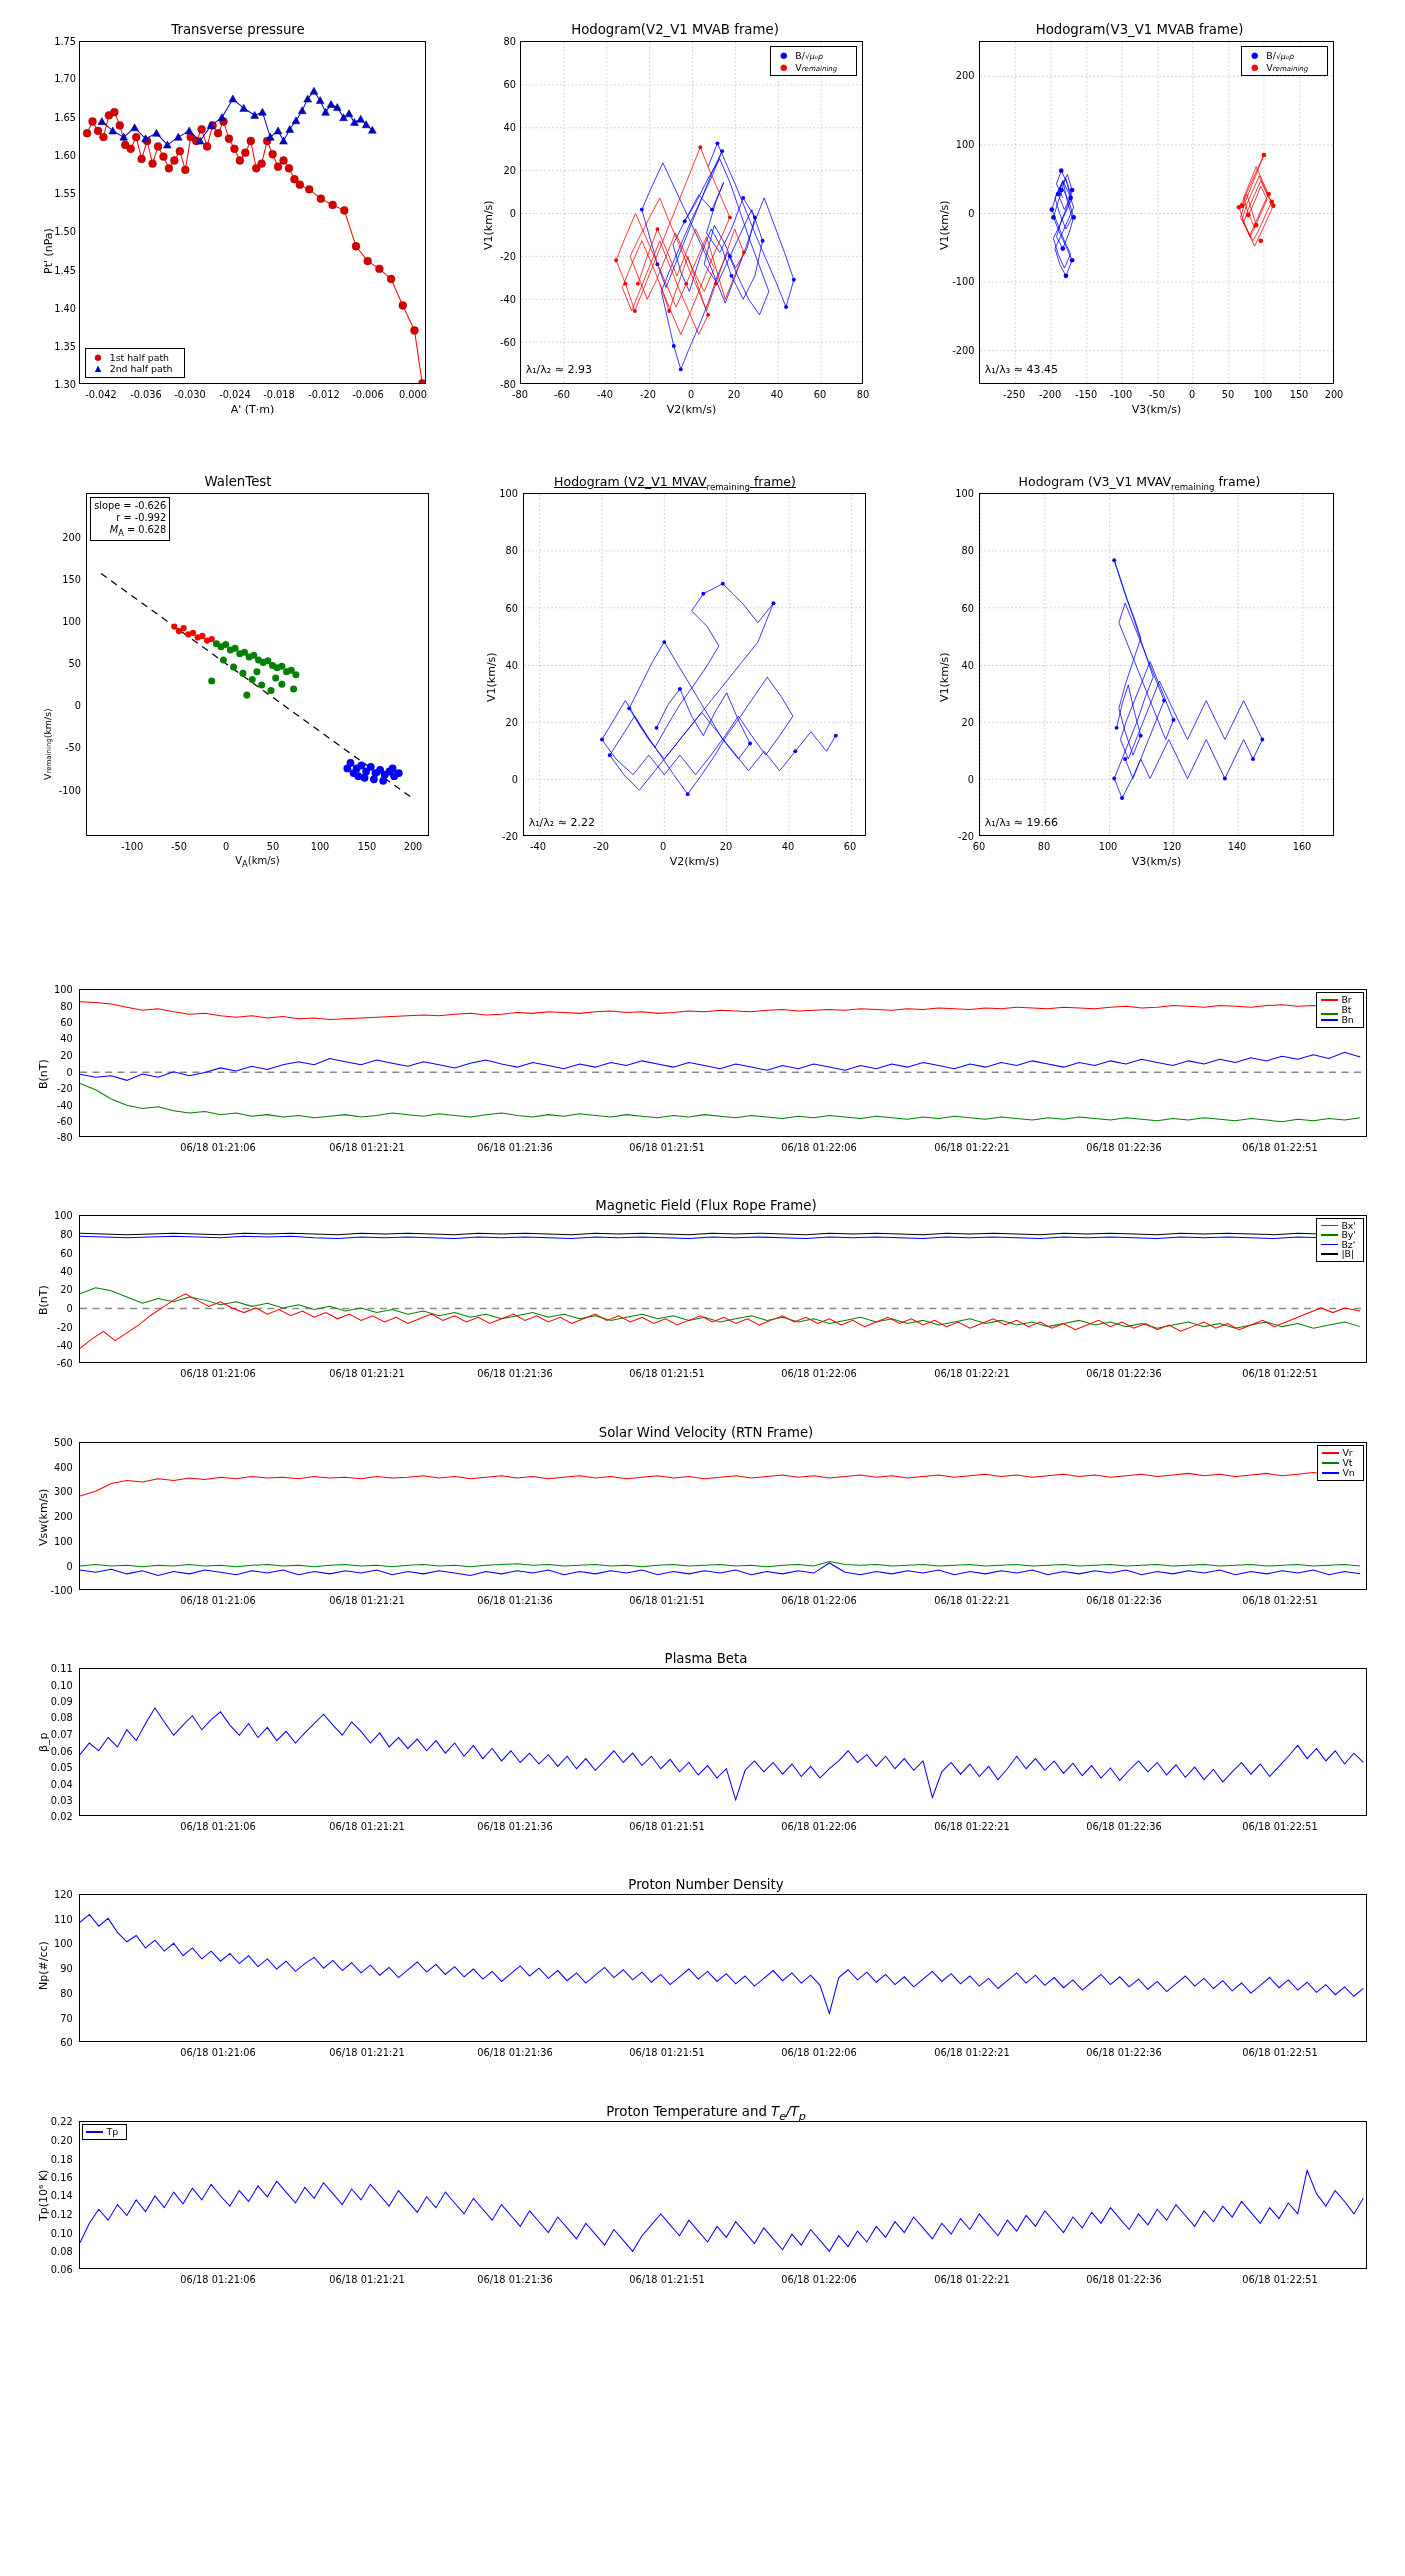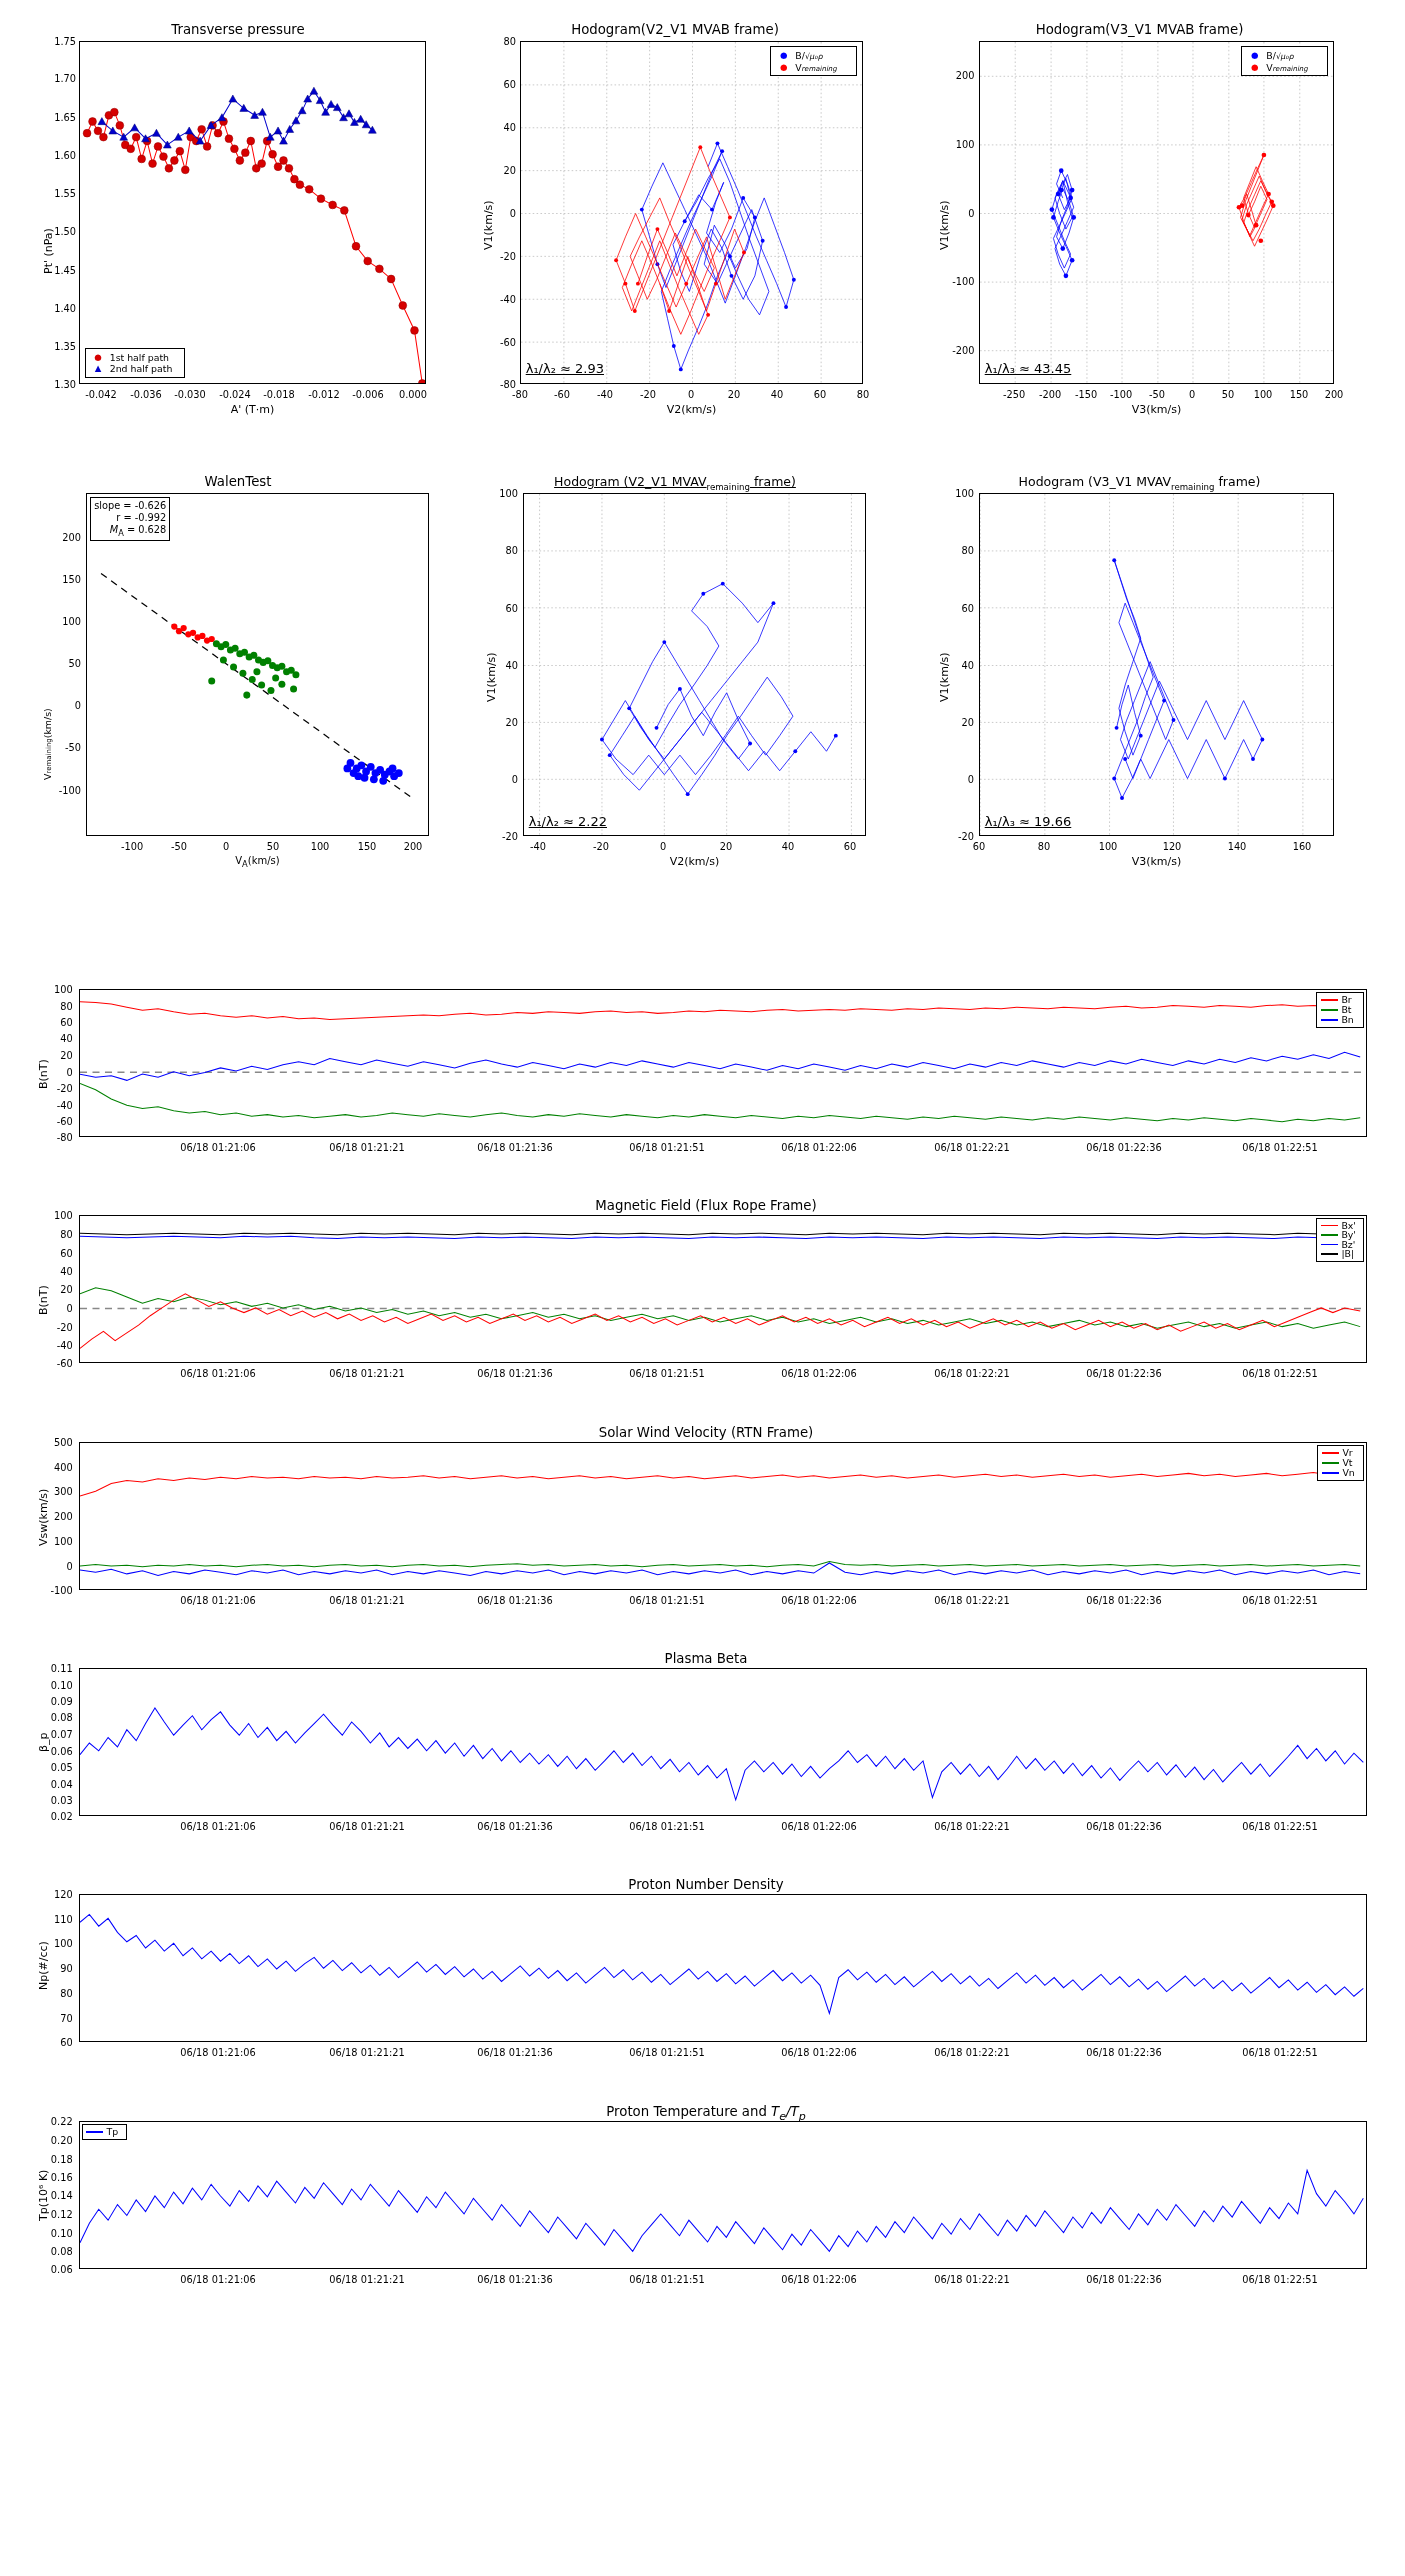--- a/index.html
+++ b/index.html
@@ -10,21 +10,21 @@
   .title{position:absolute;width:100%;text-align:center;font-size:13.3px;color:#000;}
   .ylabel{position:absolute;transform-origin:0 0;transform:rotate(-90deg);font-size:11px;white-space:nowrap;}
   .xlabel{position:absolute;width:100%;text-align:center;font-size:11px;}
   .tick{position:absolute;font-size:9.8px;color:#000;white-space:nowrap;}
   .tickx{transform:translateX(-50%);}
   .ticky{transform:translateY(-50%);text-align:right;}
   .legend{position:absolute;border:0.8px solid #000;background:#fff;font-size:9.4px;padding:2.3px 3.9px;box-sizing:border-box;}
   .legend .row{display:flex;align-items:center;gap:3.1px;height:11.7px;white-space:nowrap;}
   .legend .swatch{display:inline-block;width:17px;height:1.6px;}
   .legend .mk{display:inline-block;width:17px;text-align:center;font-size:8.6px;line-height:1;}
-  .annot{position:absolute;font-size:13px;text-decoration:underline;}
+  .annot{position:absolute;font-size:11px;}
   .boxannot{position:absolute;border:0.8px solid #000;background:#fff;font-size:9.8px;padding:1.6px 3.1px;line-height:1.25;}
   svg{display:block;}
 </style>
 </head>
 <body>
 
 <div class="page">
 
   <div class="panel" style="left:31px;top:15.6px;width:414px;height:406px;">
     <div class="title" style="top:6.2px;">Transverse pressure</div>
@@ -531,21 +531,21 @@
         <line x1="0" y1="105.6" x2="1650" y2="105.6" stroke="#888" stroke-width="2" stroke-dasharray="9,7"></line>
         <polyline fill="none" stroke="#ff0000" stroke-width="1.3" points="0,15 20,16 40,18 60,22 80,26 100,24 120,28 140,31 160,30 180,33 200,35 220,33 240,36 260,34 280,37 300,36 320,38 340,37 360,36 380,35 400,34 420,33 440,32 460,33 480,31 500,30 520,32 540,31 560,29 580,30 600,28 620,29 640,30 660,28 680,27 700,29 720,28 740,30 760,29 780,27 800,28 820,26 840,27 860,28 880,26 900,25 920,27 940,26 960,25 980,26 1000,24 1020,25 1040,26 1060,24 1080,25 1100,23 1120,24 1140,25 1160,23 1180,24 1200,22 1220,23 1240,24 1260,22 1280,23 1300,24 1320,22 1340,21 1360,23 1380,22 1400,20 1420,21 1440,22 1460,20 1480,21 1500,22 1520,20 1540,19 1560,21 1580,20 1600,21 1620,19 1640,20"></polyline>
         <polyline fill="none" stroke="#008000" stroke-width="1.3" points="0,120 20,128 40,140 60,148 80,152 100,150 120,155 140,158 160,156 180,160 200,158 220,162 240,160 260,163 280,161 300,164 320,162 340,160 360,163 380,161 400,158 420,160 440,162 460,159 480,161 500,163 520,160 540,158 560,161 580,163 600,160 620,162 640,159 660,161 680,163 700,160 720,162 740,164 760,161 780,163 800,160 820,162 840,164 860,161 880,163 900,165 920,162 940,164 960,161 980,163 1000,165 1020,162 1040,164 1060,166 1080,163 1100,165 1120,162 1140,164 1160,166 1180,163 1200,165 1220,167 1240,164 1260,166 1280,163 1300,165 1320,167 1340,164 1360,166 1380,168 1400,165 1420,167 1440,164 1460,166 1480,168 1500,165 1520,167 1540,169 1560,166 1580,168 1600,165 1620,167 1640,164"></polyline>
         <polyline fill="none" stroke="#0000ff" stroke-width="1.3" points="0,108 20,112 40,110 60,116 80,108 100,112 120,105 140,110 160,106 180,100 200,104 220,98 240,102 260,96 280,92 300,96 320,88 340,92 360,96 380,90 400,94 420,98 440,92 460,96 480,100 500,94 520,90 540,95 560,99 580,93 600,97 620,101 640,95 660,99 680,93 700,97 720,91 740,95 760,99 780,93 800,97 820,101 840,95 860,99 880,103 900,97 920,101 940,95 960,99 980,103 1000,97 1020,101 1040,95 1060,99 1080,93 1100,97 1120,101 1140,95 1160,99 1180,93 1200,97 1220,91 1240,95 1260,99 1280,93 1300,97 1320,91 1340,95 1360,89 1380,93 1400,97 1420,91 1440,95 1460,89 1480,93 1500,87 1520,91 1540,85 1560,89 1580,83 1600,88 1620,80 1640,86"></polyline>
       </svg>
       <div class="legend" style="right:1.6px;top:1.6px;width:48px;">
         <div class="row" style="height:10px;">
             <span class="swatch" style="background:#ff0000;"></span>
             <span>Br</span>
           </div>
-        <div class="row" style="height:10px;">
+        <div class="row" style="height:10px;align-items:flex-end;">
             <span class="swatch" style="background:#008000;"></span>
             <span>Bt</span>
           </div>
         <div class="row" style="height:10px;">
             <span class="swatch" style="background:#0000ff;"></span>
             <span>Bn</span>
           </div>
       </div>
     </div>
     <div class="tick ticky" style="left:7.8px;top:165px;width:34px;">-80</div>

